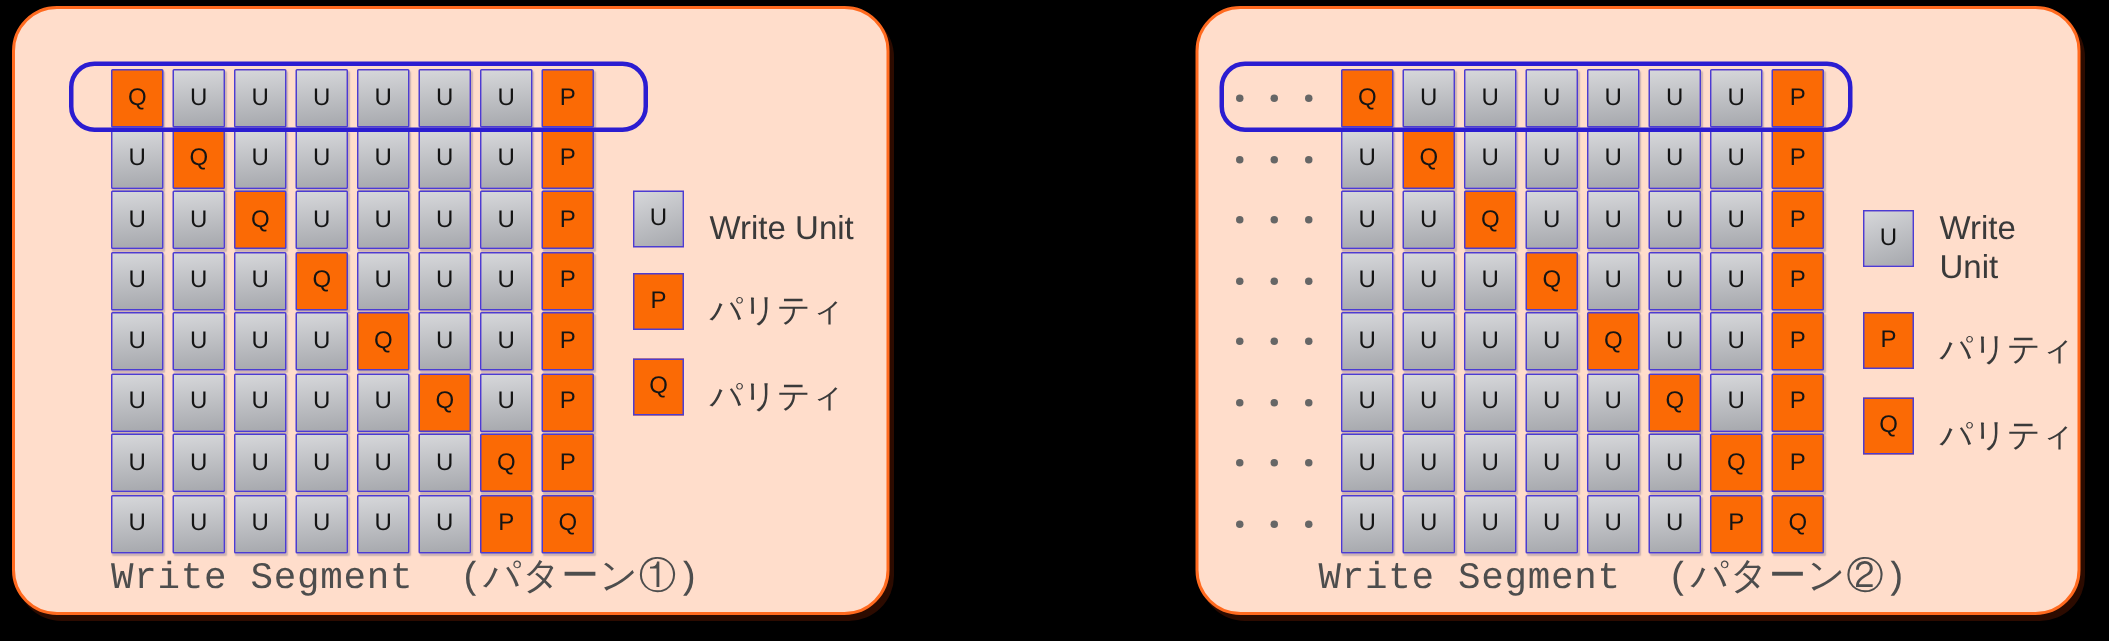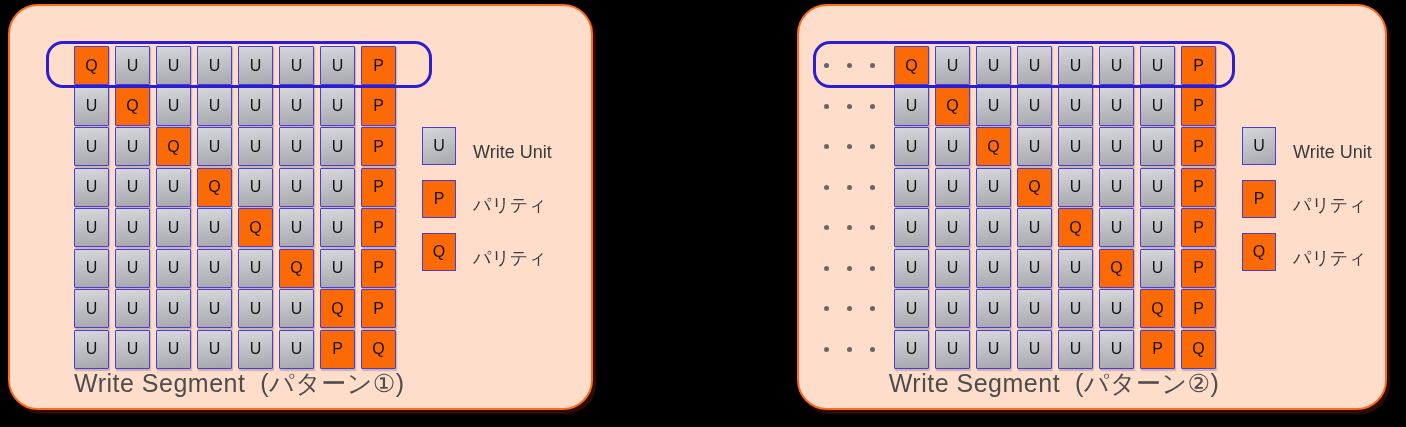--- a/index.html
+++ b/index.html
@@ -74,26 +74,26 @@
   .legend{display:flex;flex-direction:column;gap:15px;margin-left:26px;margin-top:81px;}
   .legend-item{display:flex;align-items:center;gap:17px;}
   .legend-box{
     width:34px;height:38px;
     border:1.5px solid var(--cell-border);
     display:flex;align-items:center;justify-content:center;
     font-size:16px;color:#141414;flex:0 0 auto;
   }
   .legend-box.unit{background:linear-gradient(160deg,var(--unit-top),var(--unit-bottom));}
   .legend-box.parity{background:var(--parity);}
-  .legend-label{font-size:18px;color:var(--legend-text);margin-top:12px;}
+  .legend-label{font-size:22px;color:var(--legend-text);margin-top:12px;}
 
   .caption{
     position:absolute;bottom:8px;
     font-size:25px;color:var(--caption-text);
-    white-space:pre;text-align:center;letter-spacing:0.5px;
+    white-space:pre;text-align:center;letter-spacing:0.5px;font-family:Liberation Mono, monospace;
   }
   .panel-1 .caption{left:64px;width:322px;}
   .panel-2 .caption{left:80px;width:350px;}
 </style>
 </head>
 <body>
 
 <div class="stage">
 
   <section class="panel panel-1">

